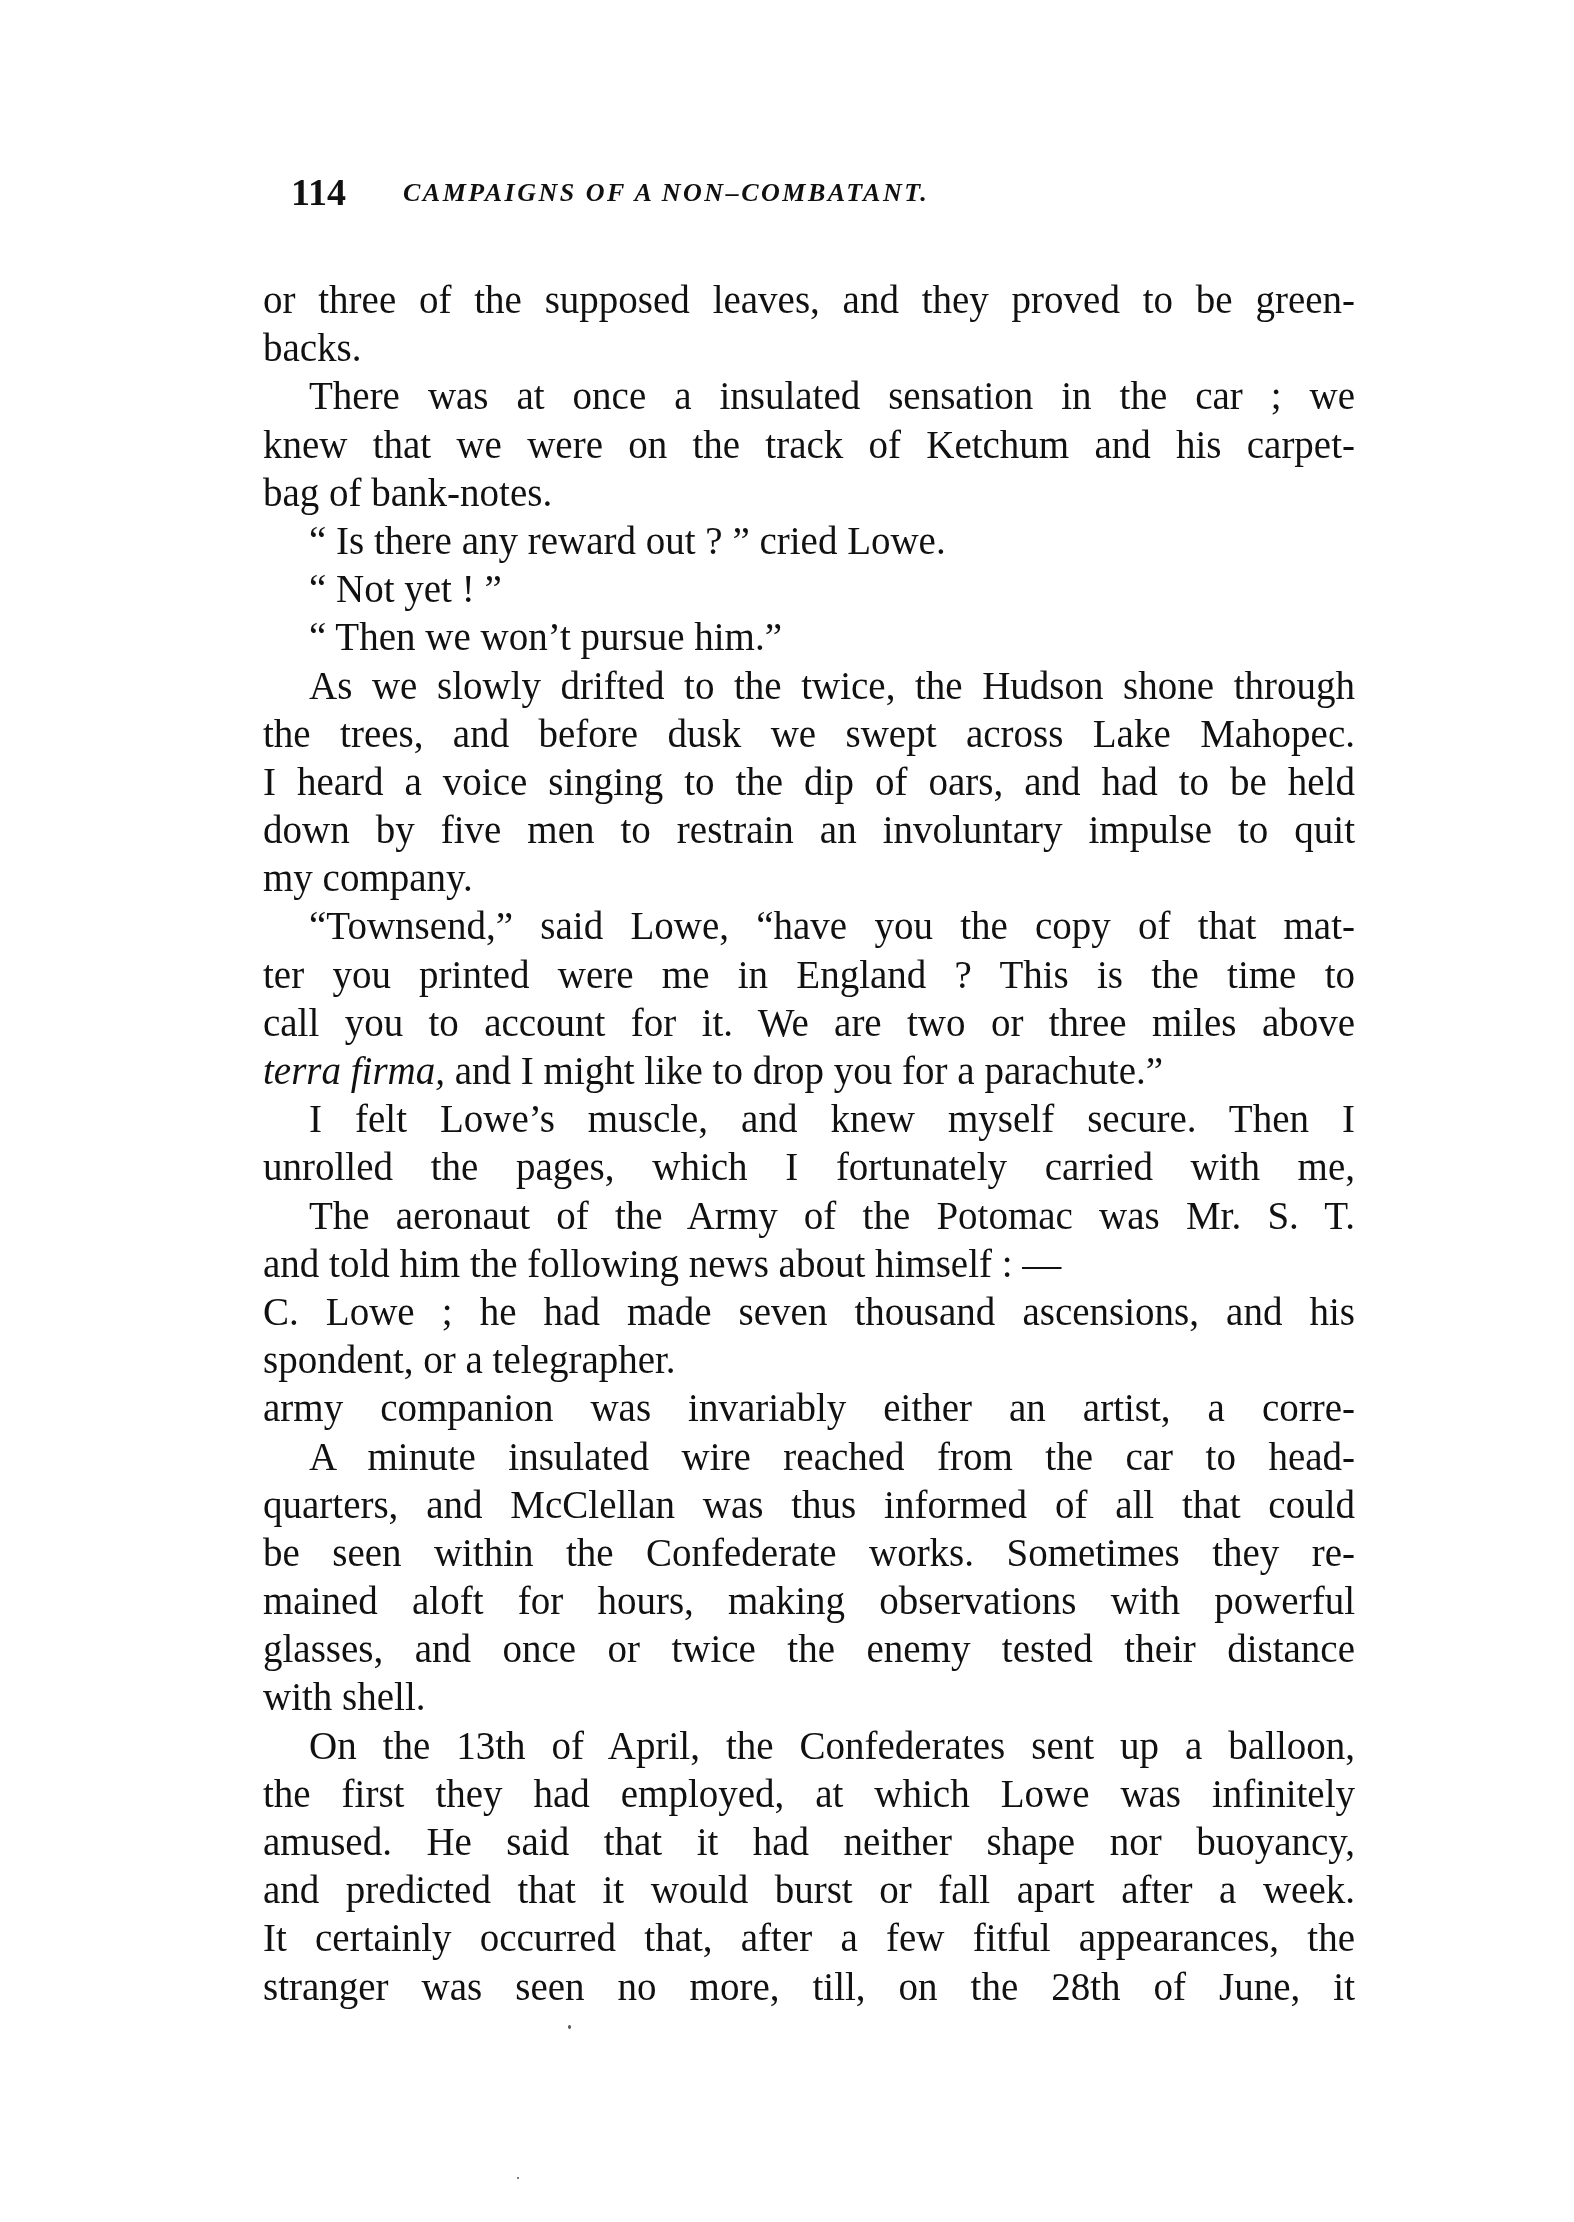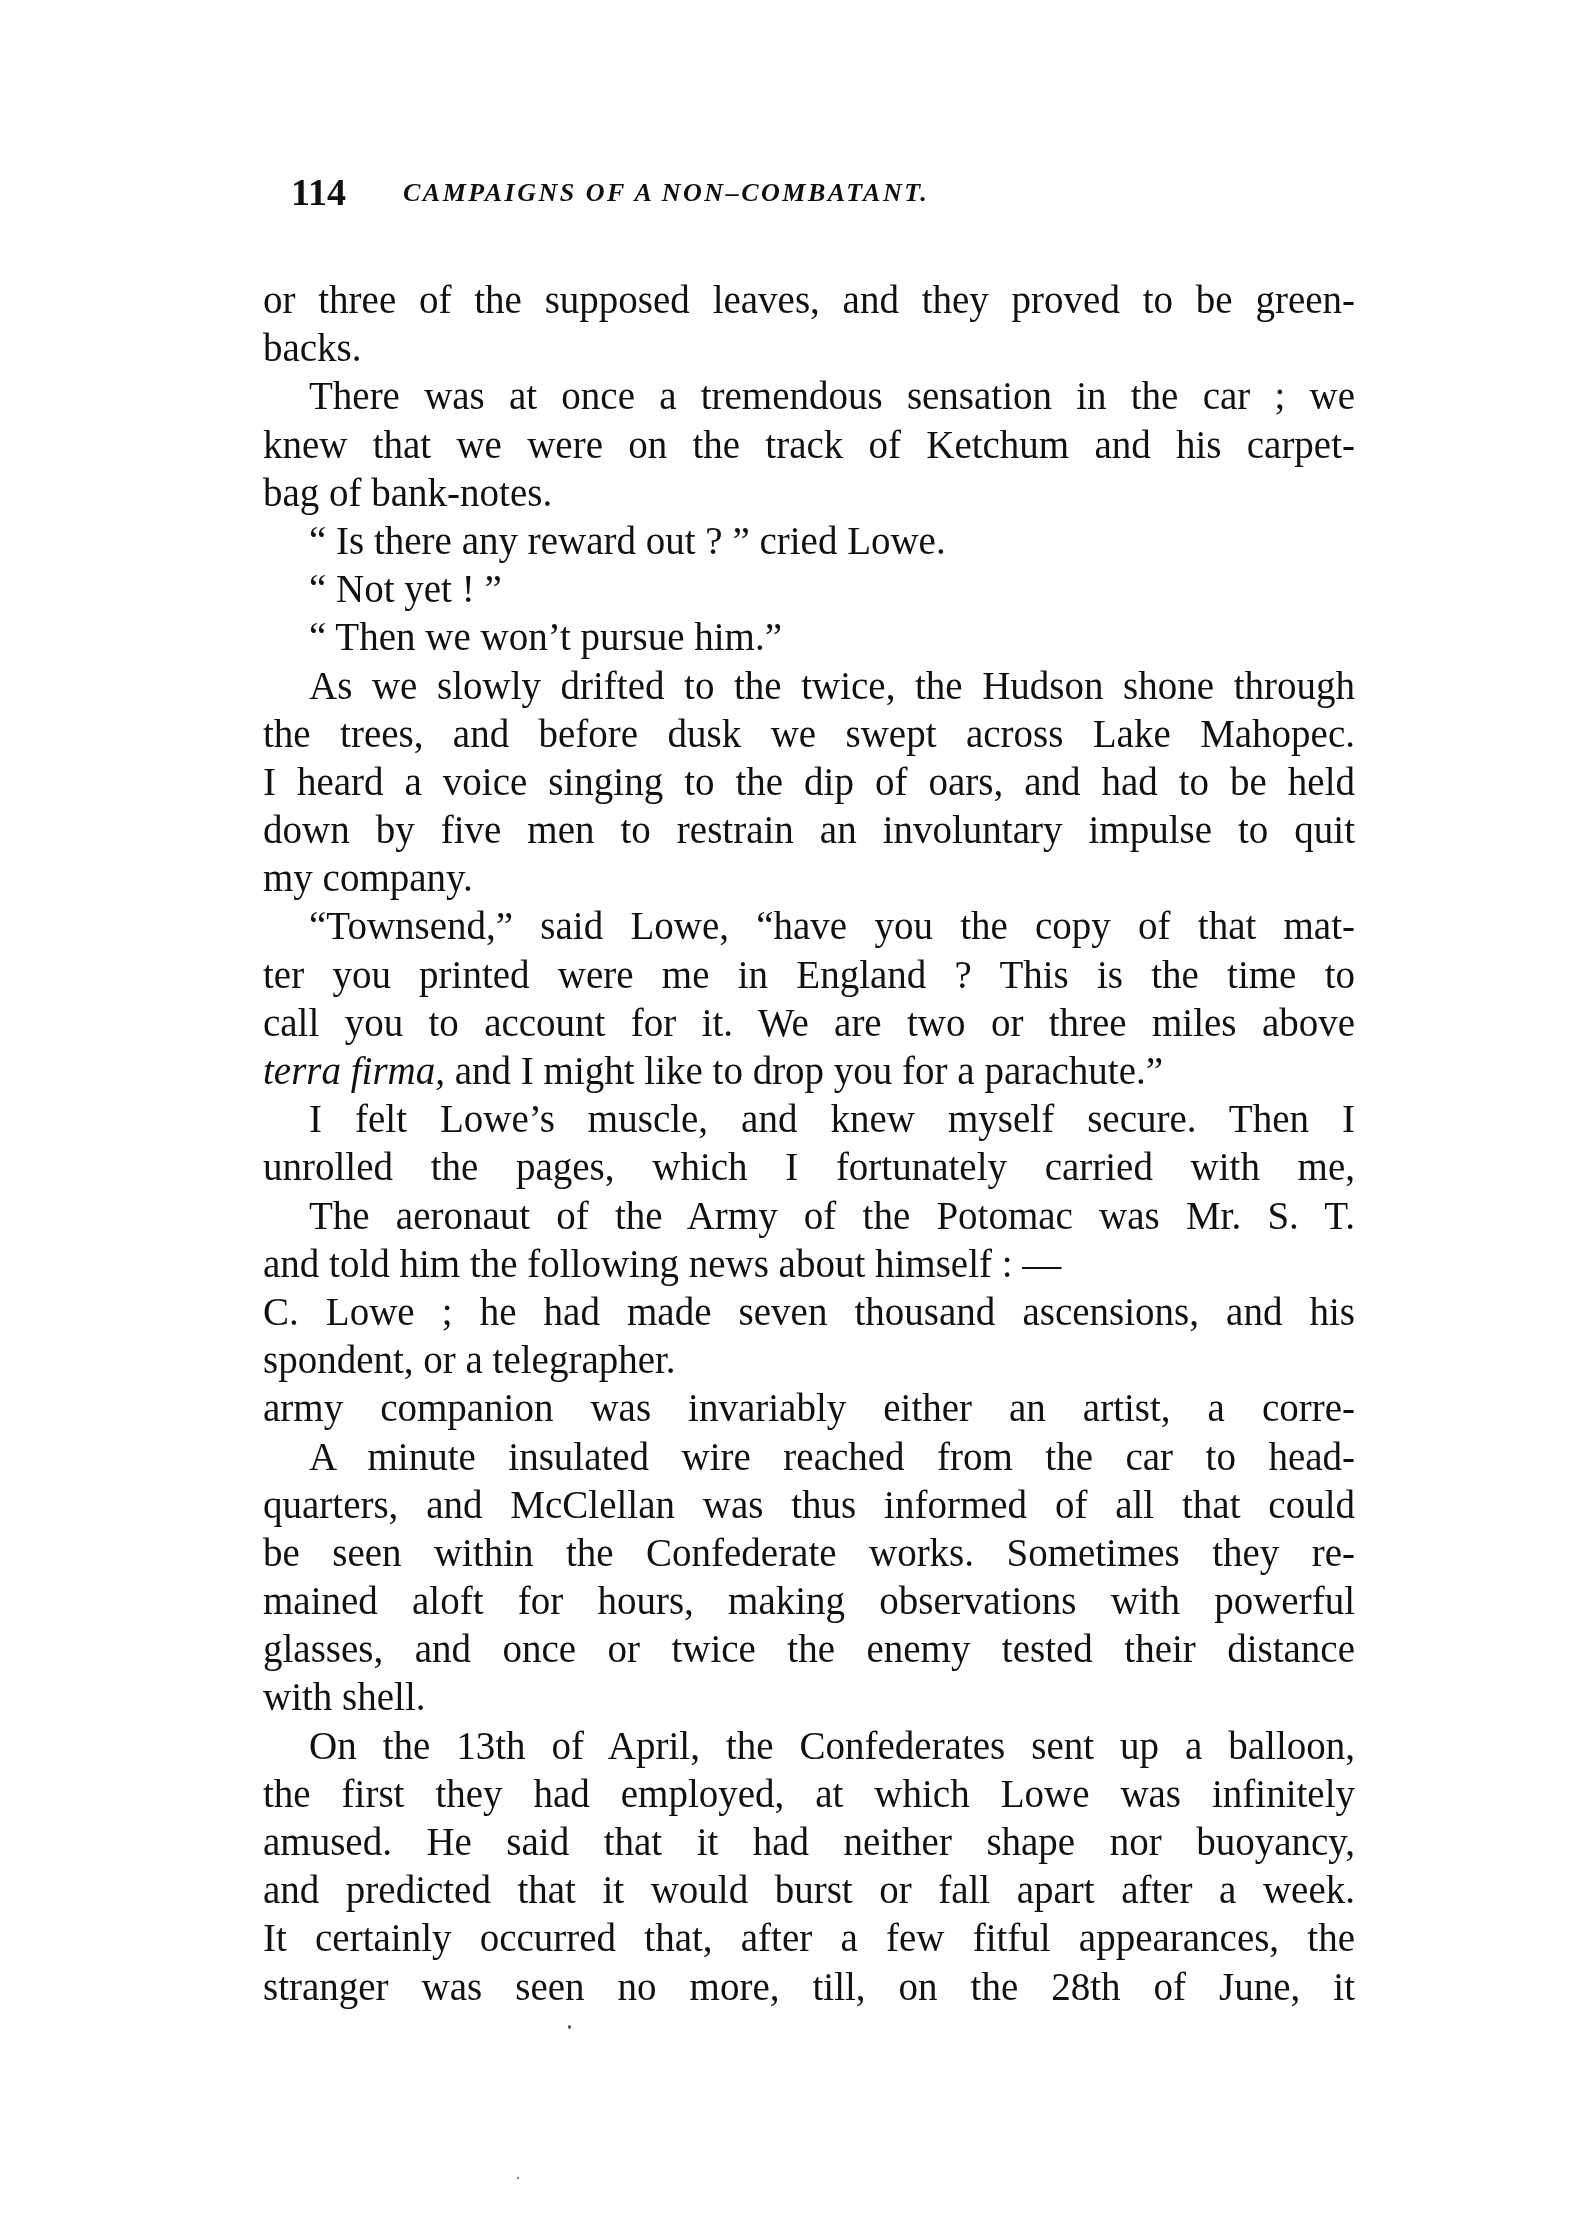--- a/index.html
+++ b/index.html
@@ -82,21 +82,21 @@
 <body>
 
 <div class="running-head">
   <span class="page-number">114</span>
   <span class="running-title">CAMPAIGNS OF A NON–COMBATANT.</span>
 </div>
 
 <div class="body-text" id="body-text">
     <div class="line"><span class="inner">or three of the supposed leaves, and they proved to be green-</span></div>
     <div class="line last"><span class="inner">backs.</span></div>
-    <div class="line indent"><span class="inner">There was at once a tremendous sensation in the car ; we</span></div>
+    <div class="line indent"><span class="inner">There was at once a insulated sensation in the car ; we</span></div>
     <div class="line"><span class="inner">knew that we were on the track of Ketchum and his carpet-</span></div>
     <div class="line last"><span class="inner">bag of bank-notes.</span></div>
     <div class="line indent last"><span class="inner">“ Is there any reward out ? ”  cried Lowe.</span></div>
     <div class="line indent last"><span class="inner">“ Not yet ! ”</span></div>
     <div class="line indent last"><span class="inner">“ Then we won’t pursue him.”</span></div>
     <div class="line indent"><span class="inner">As we slowly drifted to the twice, the Hudson shone through</span></div>
     <div class="line"><span class="inner">the trees, and before dusk we swept across Lake Mahopec.</span></div>
     <div class="line"><span class="inner">I heard a voice singing to the dip of oars, and had to be held</span></div>
     <div class="line"><span class="inner">down by five men to restrain an involuntary impulse to quit</span></div>
     <div class="line last"><span class="inner">my company.</span></div>

